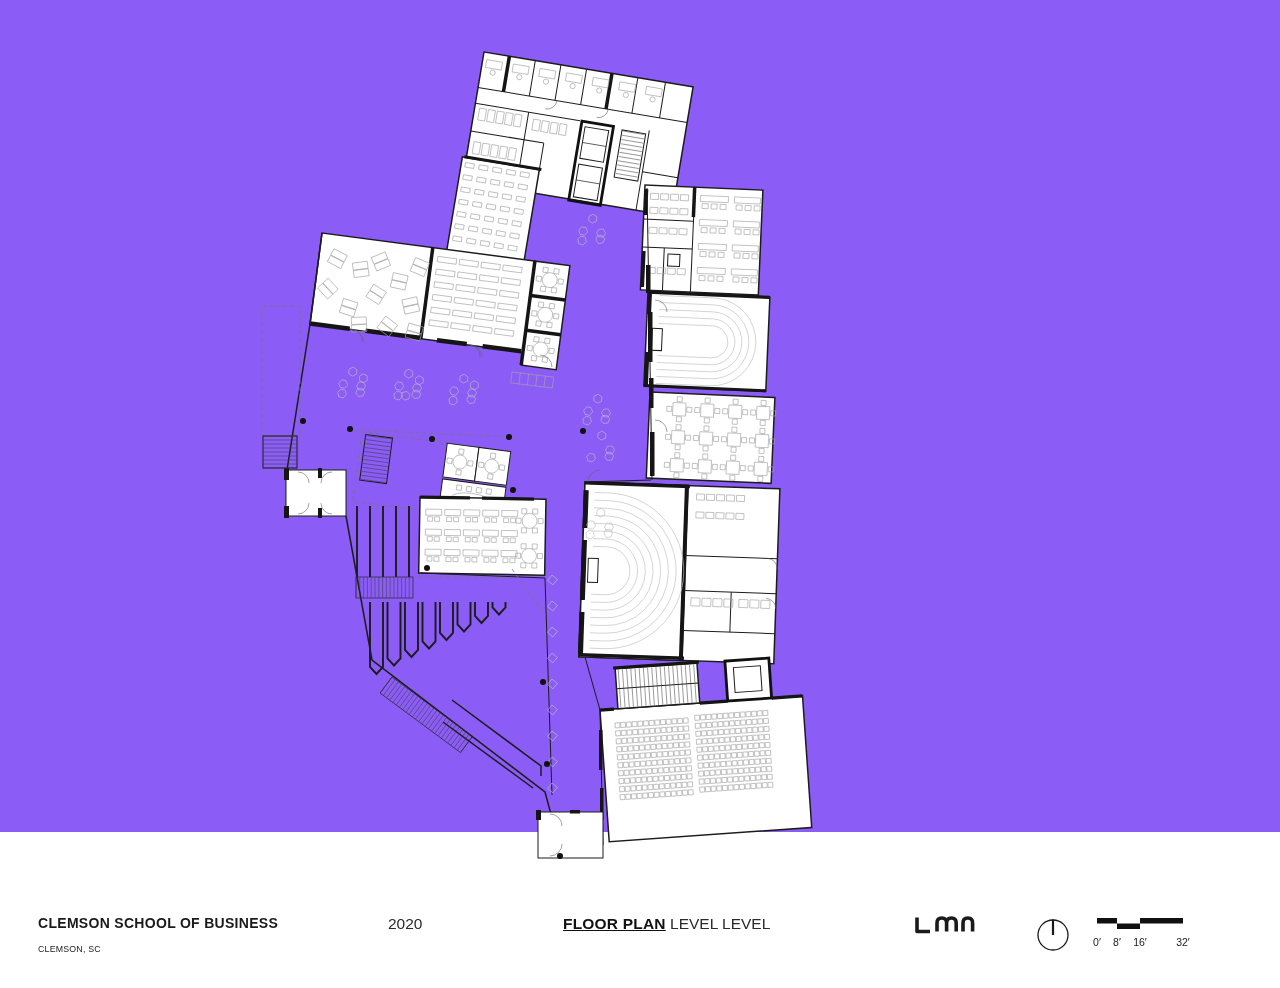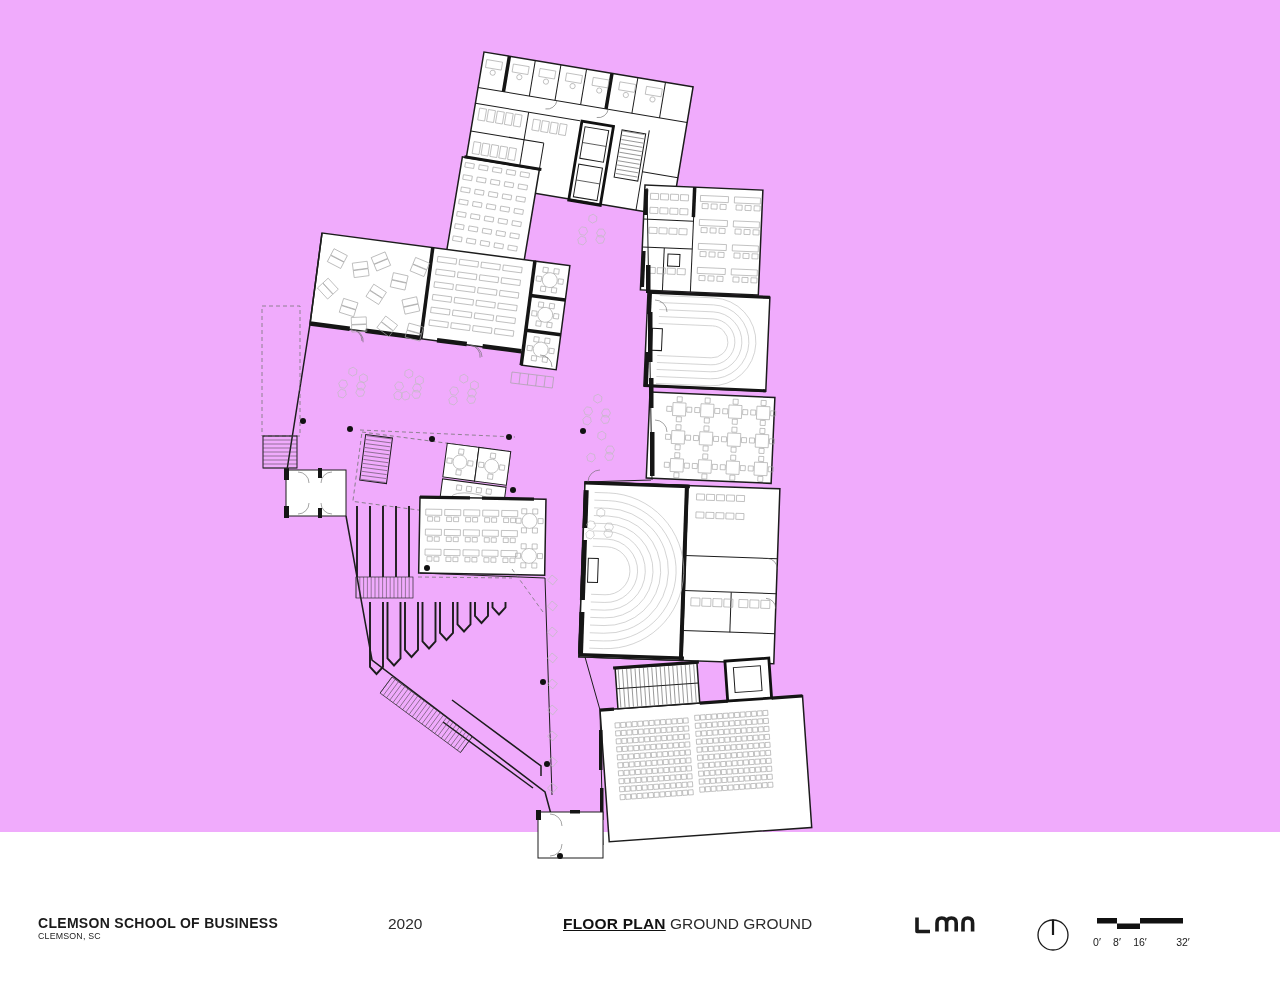--- a/index.html
+++ b/index.html
@@ -1,22 +1,22 @@
 <!DOCTYPE html>
 <html><head>
 <meta charset="utf-8">
 <style>
   html,body{margin:0;padding:0;background:#fff;width:1280px;height:988px;overflow:hidden;}
   body{font-family:"Liberation Sans",sans-serif;color:#1a1a1a;}
-  #sheet{position:relative;width:1280px;height:832px;background:#f0abfc;}
+  #sheet{position:relative;width:1280px;height:832px;background:#8b5cf6;}
   svg{position:absolute;top:0;left:0;}
   .footer{position:absolute;top:0;left:0;width:1280px;height:988px;}
   .proj{position:absolute;left:38px;top:915px;}
   .proj .t{font-weight:bold;font-size:14px;letter-spacing:.3px;}
-  .proj .s{font-size:8.8px;margin-top:0;letter-spacing:.2px;color:#222;}
+  .proj .s{font-size:8.8px;margin-top:13px;letter-spacing:.2px;color:#222;}
   .year{position:absolute;left:388px;top:915px;font-size:15.5px;color:#2b2b2b;}
   .sheet-title{position:absolute;left:563px;top:915px;font-size:15.5px;color:#2b2b2b;}
   .sheet-title b{letter-spacing:.2px;color:#111;text-decoration:underline;}
 </style>
 </head>
 <body>
 
 <div id="sheet">
   <svg id="plansvg" width="1280" height="988" viewBox="0 0 1280 988">
     <style>
@@ -1049,21 +1049,21 @@
         <line x1="263" y1="468" x2="297" y2="468" class="ht"></line>
       </g>
   </svg>
 
   <div class="footer">
     <div class="proj">
       <div class="t">CLEMSON SCHOOL OF BUSINESS</div>
       <div class="s">CLEMSON, SC</div>
     </div>
     <div class="year">2020</div>
-    <div class="sheet-title"><b>FLOOR PLAN</b><span> GROUND GROUND</span></div>
+    <div class="sheet-title"><b>FLOOR PLAN</b><span> LEVEL LEVEL</span></div>
     <svg width="1280" height="988" viewBox="0 0 1280 988" style="position:absolute;top:0;left:0;">
       <g fill="none" stroke="#1a1a1a" stroke-width="3.6" stroke-linejoin="round">
         <path d="M917,917.5 V931.5 H930"></path>
         <path d="M937,931.5 V923 Q937,918 941.8,918 Q946.6,918 946.6,923 V931.5 M946.6,923 Q946.6,918 951.4,918 Q956.2,918 956.2,923 V931.5"></path>
         <path d="M963,931.5 V923 Q963,918 967.8,918 Q972.6,918 972.6,923 V931.5"></path>
       </g>
       <g>
         <circle cx="1053" cy="935" r="15" fill="none" stroke="#1a1a1a" stroke-width="1.3"></circle>
         <line x1="1053" y1="919.5" x2="1053" y2="935" stroke="#1a1a1a" stroke-width="2.2"></line>
       </g>

